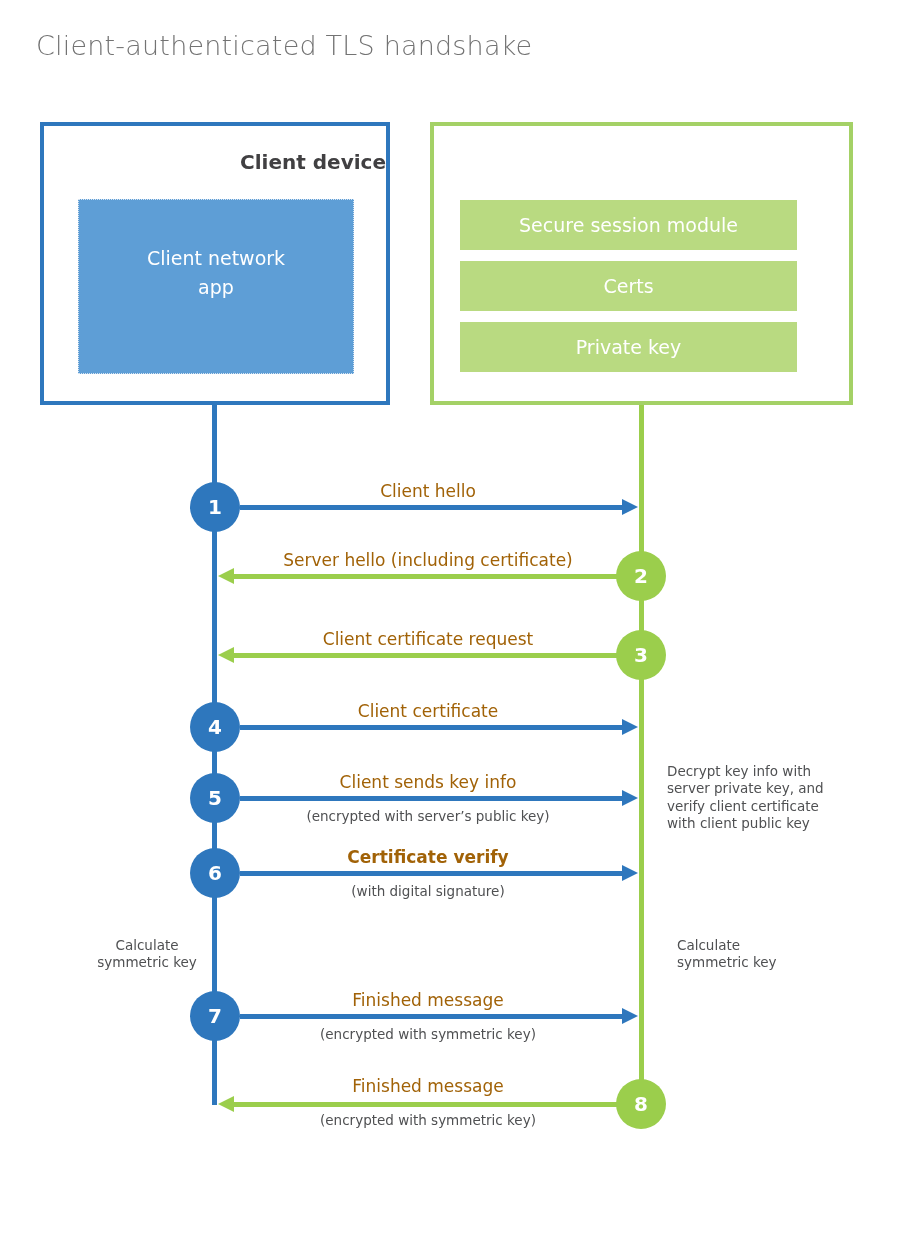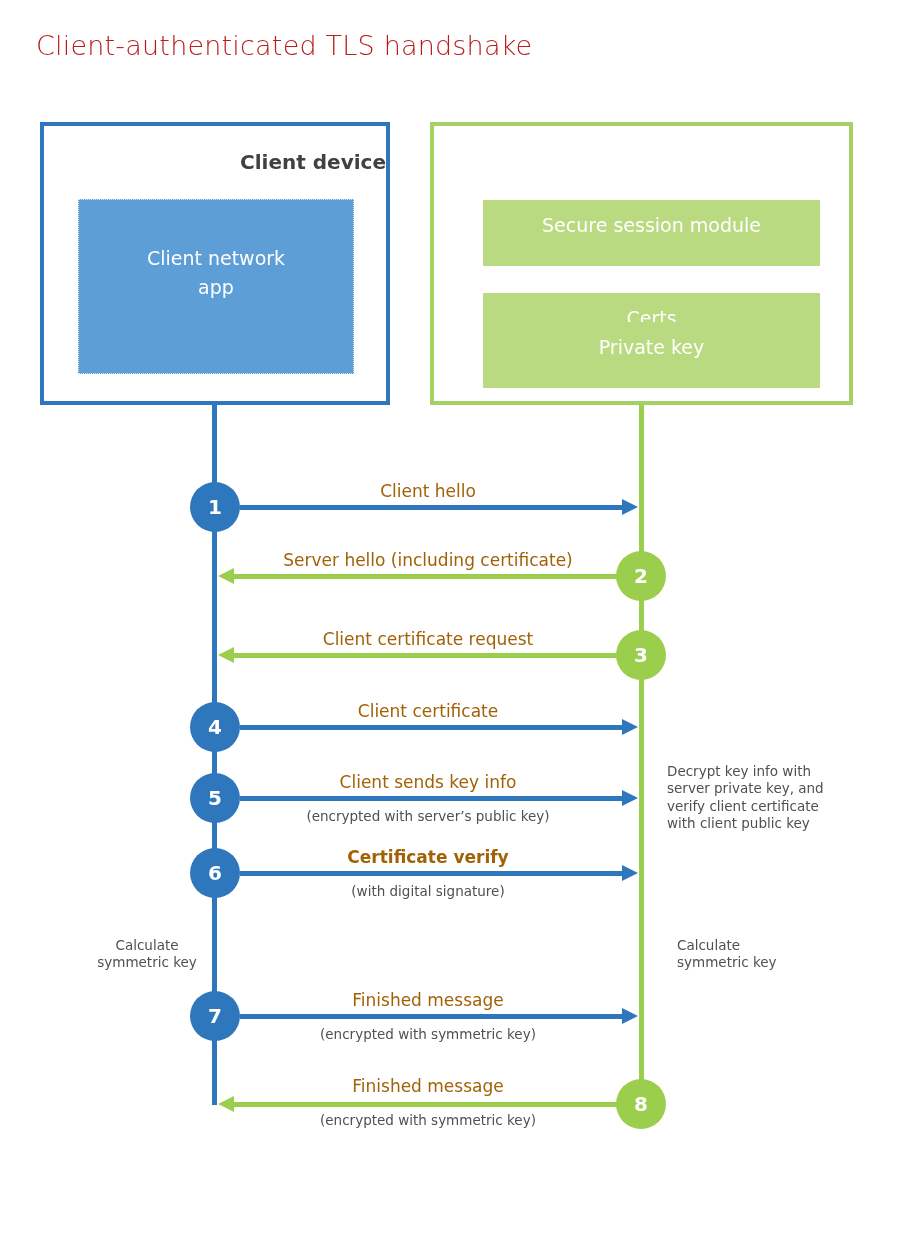--- a/index.html
+++ b/index.html
@@ -2,44 +2,44 @@
 <html><head>
 <meta charset="utf-8">
 <style>
   html,body { margin:0; padding:0; background:#ffffff; }
   .canvas {
     position:relative; width:900px; height:1256px; background:#ffffff;
     font-family:"DejaVu Sans","Liberation Sans",sans-serif; overflow:hidden;
   }
   .page-title {
     position:absolute; left:36px; top:30px;
-    font-size:27px; font-weight:300; color:#b91c1c; letter-spacing:0.2px;
+    font-size:27px; font-weight:300; color:#737373; letter-spacing:0.2px;
   }
   
   .actor-box { position:absolute; top:122px; height:283px; background:#fff; box-sizing:border-box; }
   .client-box { left:40px;  width:350px; border:4px solid #2e77bd; }
   .server-box { left:430px; width:423px; border:4px solid #a4d166; }
   .actor-title {
     position:absolute; left:0; right:0; top:24px; text-align:right;
     font-size:20px; font-weight:bold; color:#414042;
   }
   .app-rect {
     position:absolute; left:34px; top:73px; width:276px; height:175px;
     background:#5e9ed6; border:1px dotted #d6e4f2; box-sizing:border-box;
     display:flex; align-items:center; justify-content:center;
   }
   .app-rect .app-label {
     color:#ffffff; font-size:19px; text-align:center; white-space:pre-line;
     line-height:1.5; margin-top:-28px;
   }
   .server-bar {
-    position:absolute; left:49px; width:337px; height:66px; background:#b9da81;
+    position:absolute; left:26px; width:337px; height:50px; background:#b9da81;
     color:#ffffff; font-size:19px; text-align:center; line-height:50px;
   }
-  .bar-1 { top:74px; } .bar-2 { top:135px;margin-top:32px; } .bar-3 { top:196px; }
+  .bar-1 { top:74px; } .bar-2 { top:135px; } .bar-3 { top:196px; }
   
   .lifeline { position:absolute; width:5px; }
   .lifeline.blue  { left:212px; top:405px; height:700px; background:#2e77bd; }
   .lifeline.green { left:639px; top:405px; height:699px; background:#9bce4c; }
   
   .step-circle {
     position:absolute; width:50px; height:50px; border-radius:50%;
     color:#fff; font-size:20px; font-weight:bold; text-align:center; line-height:50px;
     z-index:3;
   }

